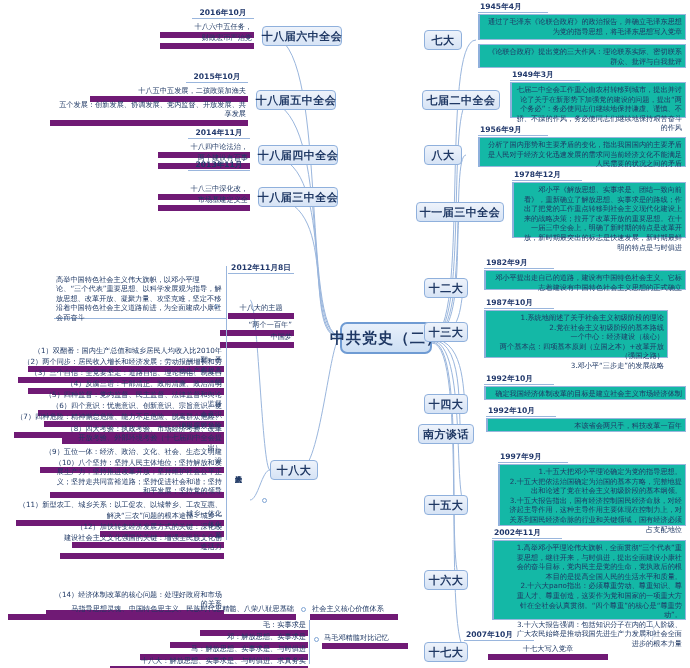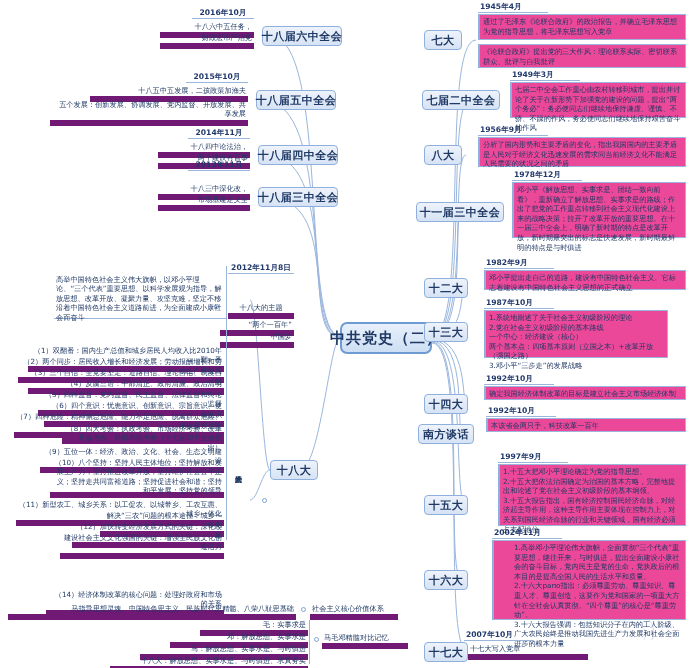--- a/index.html
+++ b/index.html
@@ -22,22 +22,22 @@
   
   .tline{position:absolute;box-sizing:border-box;
          border-bottom:6px solid #701a75;
          font-size:7.2px;line-height:9.4px;color:#1f3864;
          padding:0 2px 1px 2px;}
   .tline.date{font-weight:bold;font-size:7.6px;color:#21386b;border-bottom:1px solid #9ab6dd;}
   .tline.r{text-align:right;}
   .tline.c{text-align:center;}
   .tbox{position:absolute;box-sizing:border-box;
         border:1px solid #9ab6dd;border-left:2px solid #8fb0dc;
-        background:#ec4899;font-size:7.2px;line-height:9.6px;
-        padding:2px 3px;color:#1f3864;}
+        background:#14b8a6;font-size:7.2px;line-height:9.6px;
+        padding:2px 3px;color:#1f3864;text-align:right;}
   .vrule{position:absolute;background:#9ab6dd;width:1px;}
   .dot{position:absolute;width:3px;height:3px;border-radius:50%;
        border:1px solid #7fa4d4;background:#fff;}
   .vert{position:absolute;font-size:7px;color:#1f3864;
         writing-mode:vertical-rl;text-orientation:upright;letter-spacing:0px;}
 </style>
 </head>
 <body>
 
 <div class="canvas">
@@ -150,21 +150,21 @@
   <div class="tbox" style="left:492px;top:540px;width:194px;height:80px;padding-left:20px;">
     <div>1.高举邓小平理论伟大旗帜，全面贯彻“三个代表”重要思想，继往开来，与时俱进，提出全面建设小康社会的奋斗目标，党内民主是党的生命，党执政后的根本目的是提高全国人民的生活水平和质量。</div>
     <div>2.十六大рапо指出：必须尊重劳动、尊重知识、尊重人才、尊重创造，这要作为党和国家的一项重大方针在全社会认真贯彻。“四个尊重”的核心是“尊重劳动”。</div>
     <div>3.十六大报告强调：包括知识分子在内的工人阶级、广大农民始终是推动我国先进生产力发展和社会全面进步的根本力量</div>
   </div>
 
   <div class="node lvl1 small" style="left:424px;top:642px;width:44px;height:20px;">
     <span>十七大</span>
   </div>
   <div class="tline date" style="left:464px;top:630px;width:70px;">2007年10月</div>
-  <div class="tline" style="left:468px;top:644px;width:120px;">十七大写入党章</div>
+  <div class="tline" style="left:488px;top:644px;width:120px;text-align:center;">十七大写入党章</div>
 
   <div class="node lvl1 small" style="left:262px;top:26px;width:80px;height:20px;">
     <span>十八届六中全会</span>
   </div>
   <div class="tline date c" style="left:192px;top:8px;width:62px;">2016年10月</div>
   <div class="tline r" style="left:160px;top:22px;width:94px;">十八六中五任务，</div>
   <div class="tline r" style="left:160px;top:33px;width:94px;">财政宏币严治党</div>
 
   <div class="node lvl1 small" style="left:256px;top:90px;width:80px;height:20px;">
     <span>十八届五中全会</span>

